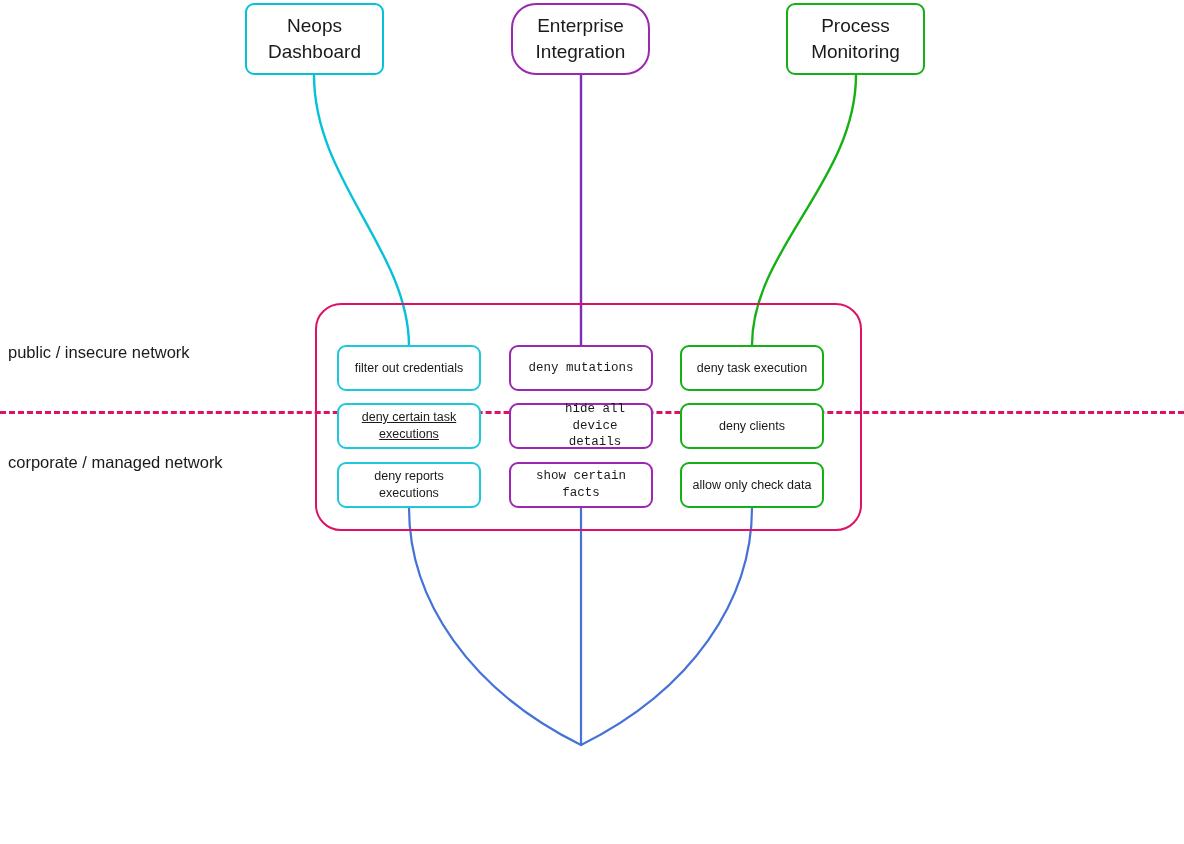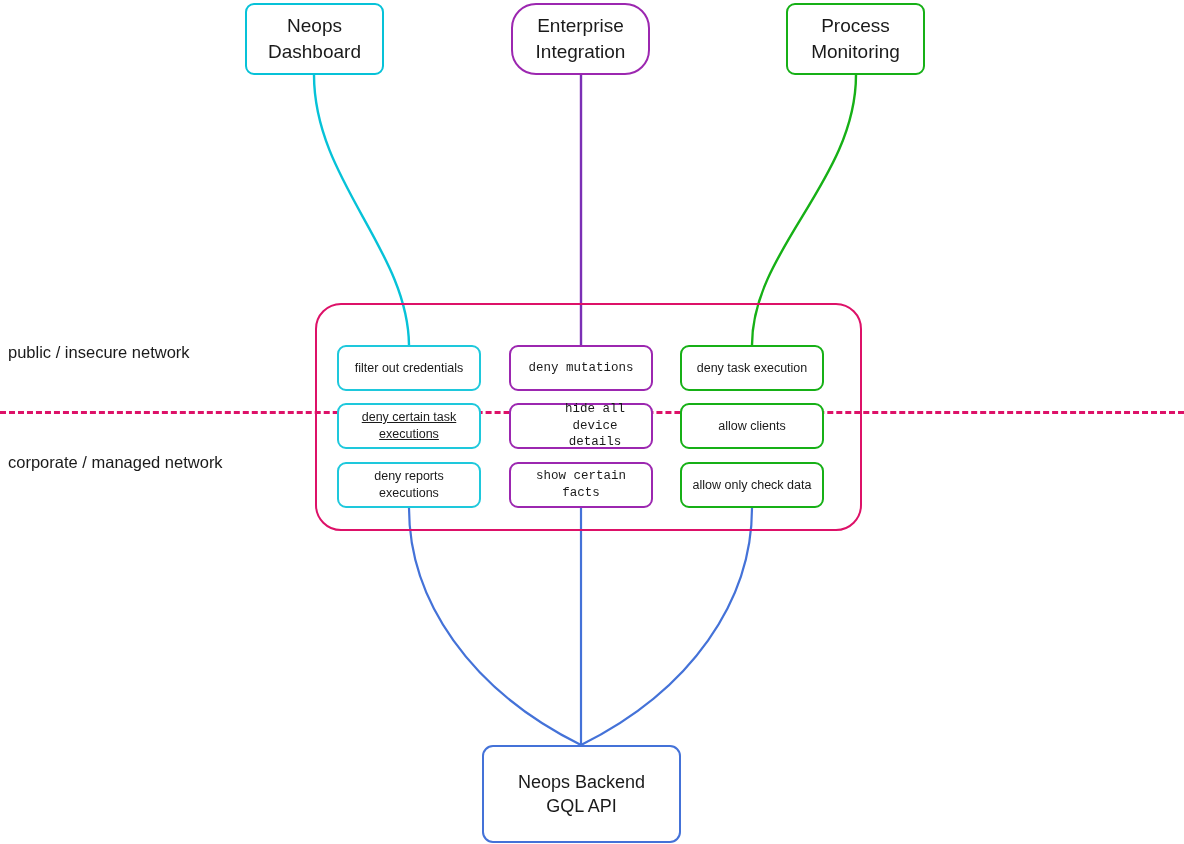--- a/index.html
+++ b/index.html
@@ -173,24 +173,20 @@
     <span class="nlabel">hide all device details</span>
   </div>
   <div class="node pol-node purple" style="left:509px; top:462px;">
     <span class="nlabel">show certain facts</span>
   </div>
 
   <div class="node pol-node green" style="left:680px; top:345px;">
     <span class="nlabel">deny task execution</span>
   </div>
   <div class="node pol-node green" style="left:680px; top:403px;">
-    <span class="nlabel">allow clients</span>
+    <span class="nlabel">deny clients</span>
   </div>
   <div class="node pol-node green" style="left:680px; top:462px;">
     <span class="nlabel">allow only check data</span>
   </div>
 
-  <div class="node bottom-node" style="left:482px; top:745px;">
-    <span class="nlabel">Neops Backend
-GQL API</span>
-  </div>
 
 </div>
 
 </body></html>

